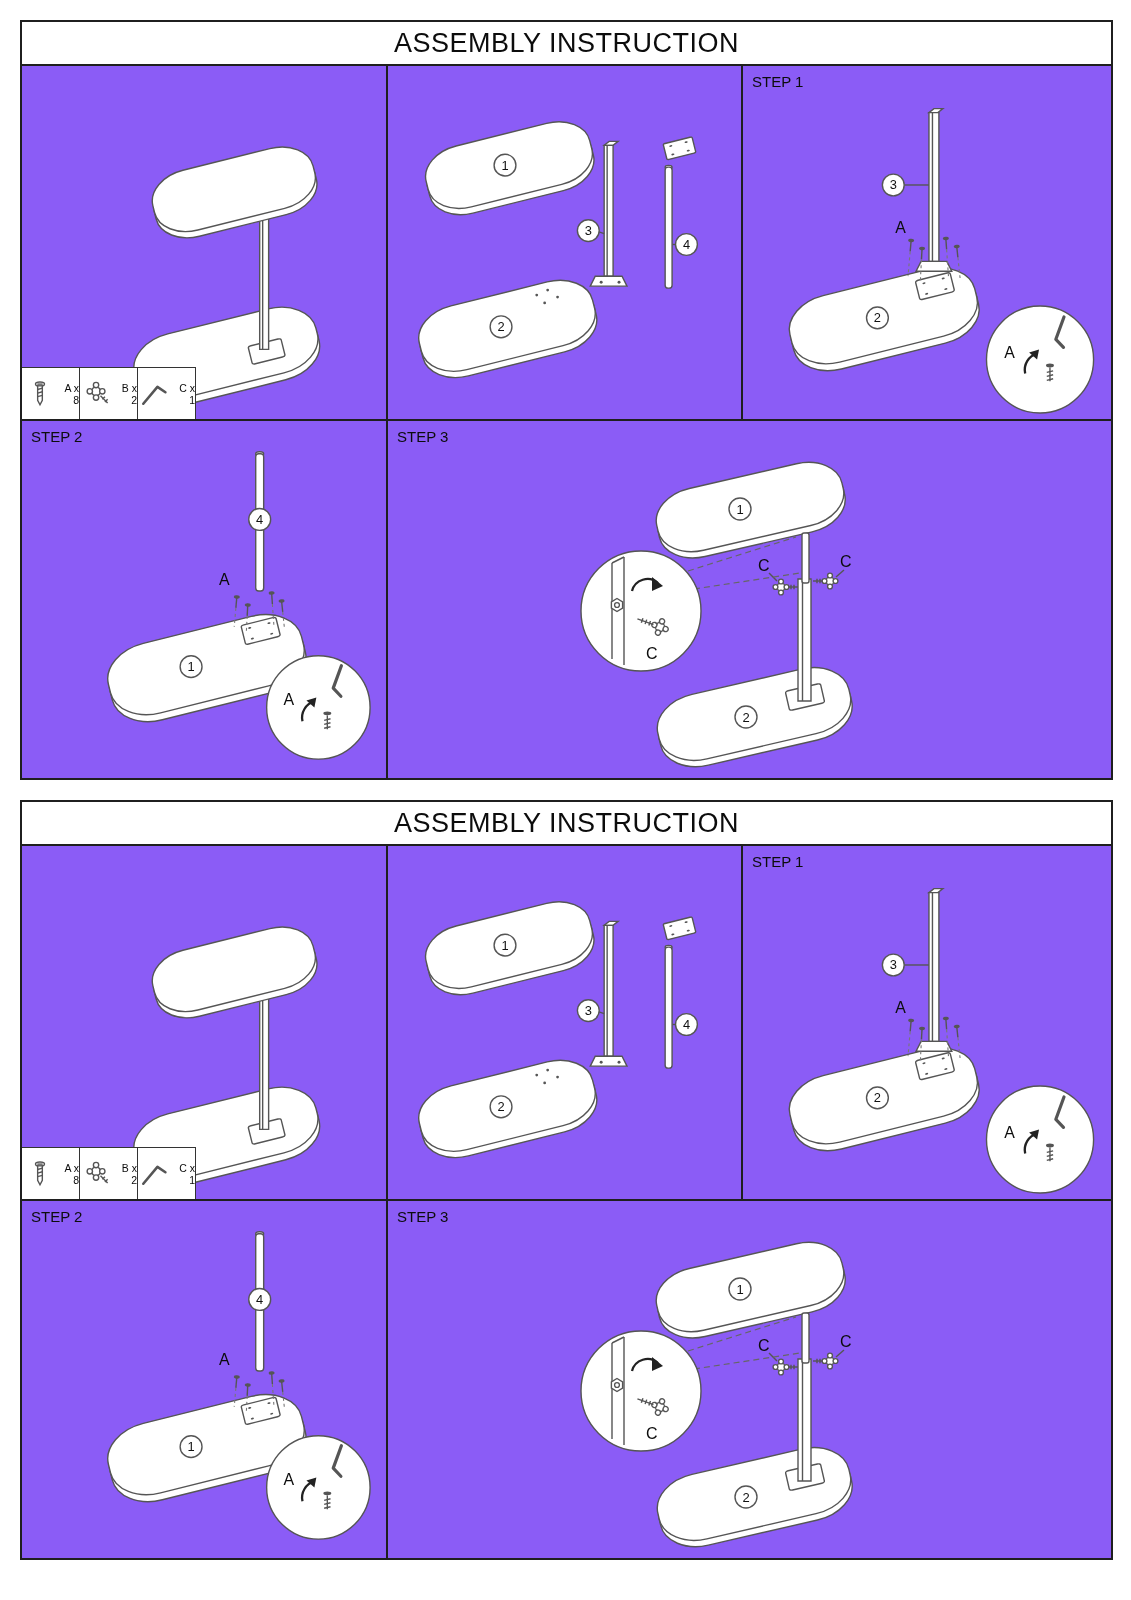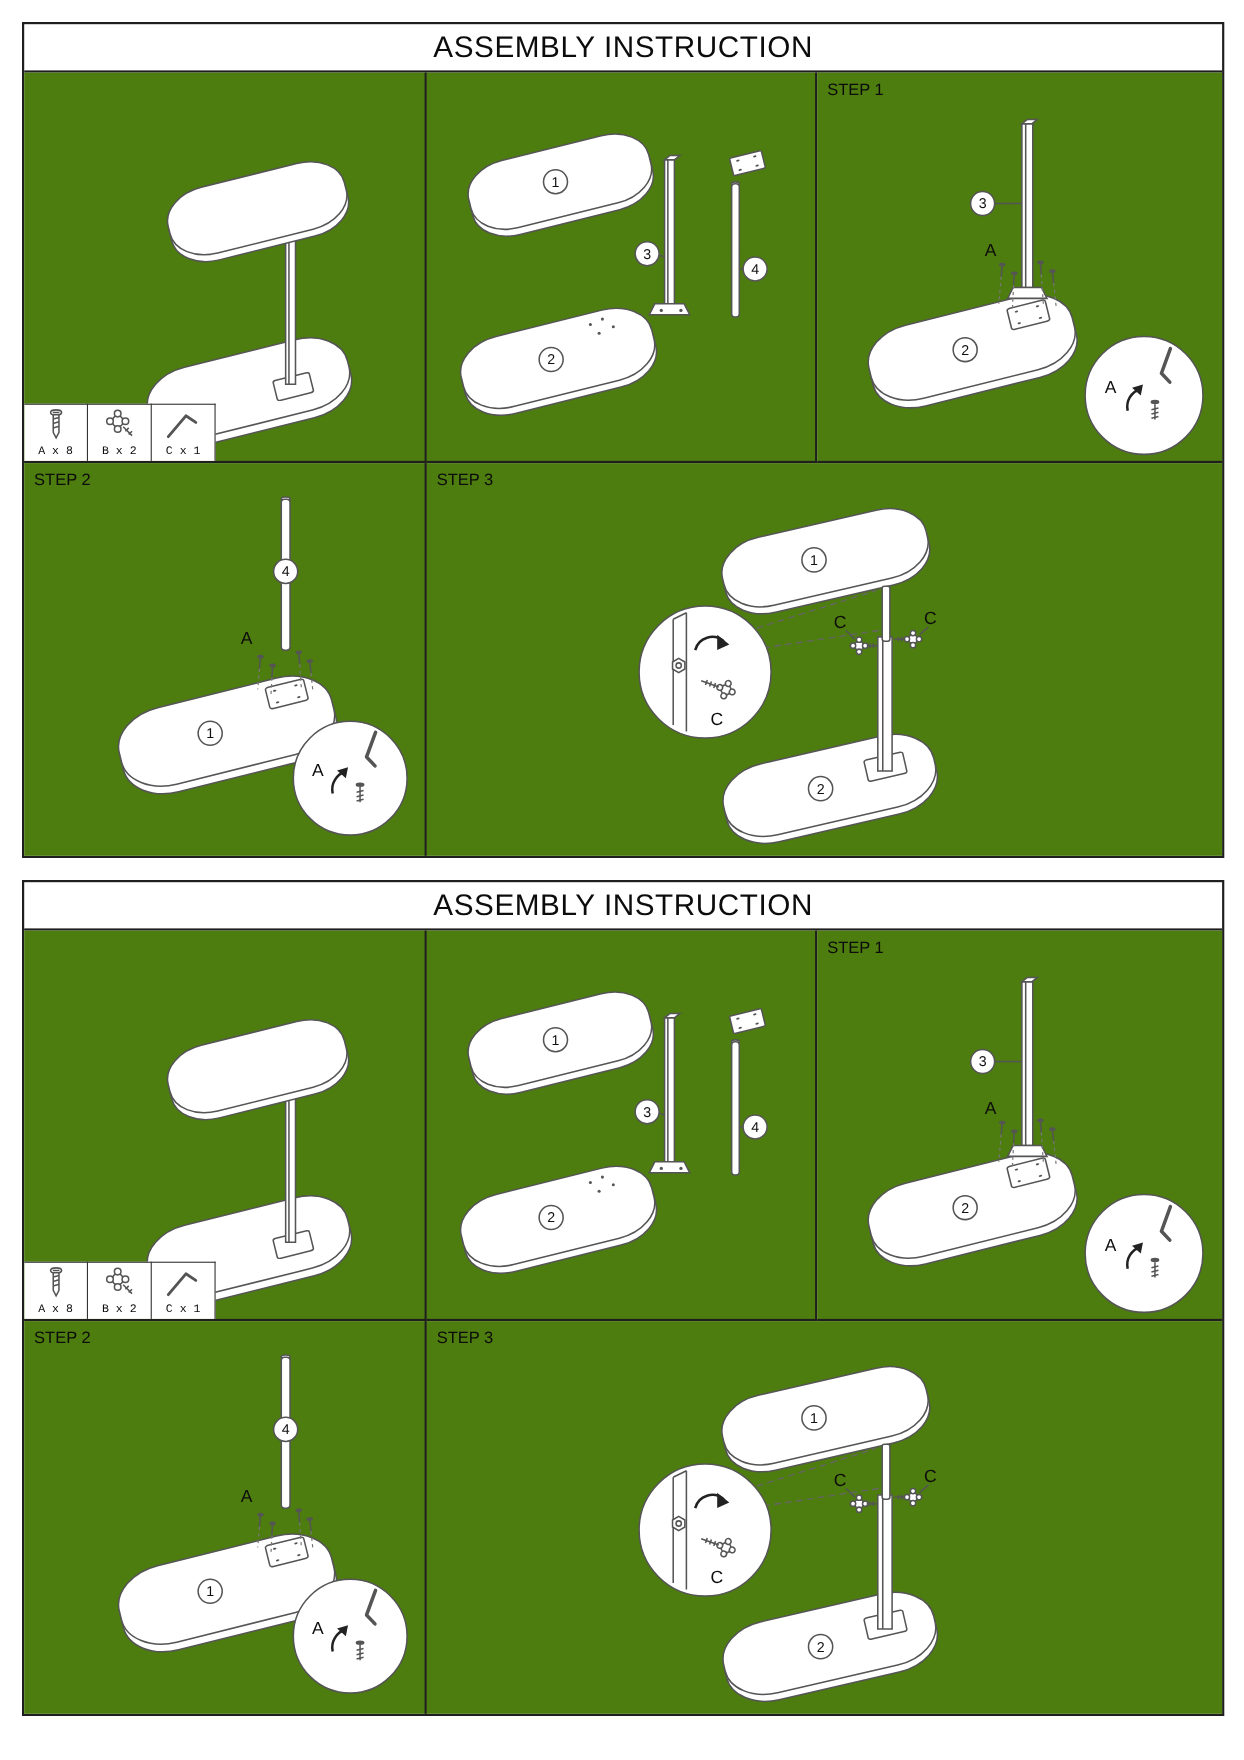--- a/index.html
+++ b/index.html
@@ -4,21 +4,21 @@
 <style>
   html,body{margin:0;padding:0;}
   body{
     width:1131px;height:1600px;background:#fff;position:relative;overflow:hidden;
     font-family:"Liberation Sans","DejaVu Sans",sans-serif;color:#111;
   }
   .sheet{width:1089px;margin:20px 16px 0 20px;border:2px solid #1f1f1f;background:#fff;}
   .title{height:42px;border-bottom:2px solid #1f1f1f;display:flex;align-items:center;justify-content:center;
          font-size:27px;letter-spacing:.5px;color:#0c0c0c;}
   .grid{display:grid;grid-template-columns:366px 355px 368px;grid-template-rows:355px 357px;}
-  .panel{position:relative;box-sizing:border-box;overflow:hidden;background:#4d7c0f;text-align:right;}
+  .panel{position:relative;box-sizing:border-box;overflow:hidden;background:#8b5cf6;text-align:right;}
   .p-product,.p-parts{border-right:2px solid #1f1f1f;border-bottom:2px solid #1f1f1f;}
   .p-step1{border-bottom:2px solid #1f1f1f;}
   .p-step2{border-right:2px solid #1f1f1f;grid-column:1;}
   .p-step3{grid-column:2/4;}
   .draw{position:absolute;left:0;top:0;width:100%;height:100%;}
   .step-lbl{position:absolute;top:7px;left:9px;font-size:15px;z-index:2;color:#0c0c0c;}
   svg rect,svg path,svg circle,svg ellipse,svg line,svg polygon{vector-effect:non-scaling-stroke;}
   .s{stroke:#555;fill:none;stroke-width:1.4px;}
   .sf{stroke:#555;fill:#fff;stroke-width:1.4px;}
   .dot{fill:#555;stroke:none;}
@@ -26,21 +26,21 @@
   .num{font-size:13px;fill:#111;text-anchor:middle;}
   .letter{font-size:16px;fill:#0c0c0c;}
   .dash{stroke:#777;stroke-width:1.1px;stroke-dasharray:3 3;fill:none;}
   .dash2{stroke:#666;stroke-width:1.2px;stroke-dasharray:6 4;fill:none;}
   .key{stroke:#555;stroke-width:3.2px;fill:none;stroke-linecap:round;stroke-linejoin:round;}
   .key2{stroke:#555;stroke-width:2.6px;fill:none;stroke-linecap:round;stroke-linejoin:round;}
   .arr{stroke:#222;stroke-width:2.3px;fill:none;}
   .arrh{fill:#222;stroke:none;}
   .hw{position:absolute;left:0;bottom:0;display:flex;z-index:2;background:#fff;}
   .hw-cell{width:58px;height:52px;border-top:1.5px solid #333;border-right:1.5px solid #333;box-sizing:border-box;
-           display:flex;flex-direction:column;align-items:center;justify-content:space-between;padding:3px 0 2px;font-family:Liberation Mono, monospace;}
+           display:flex;flex-direction:row;align-items:center;justify-content:space-between;padding:3px 0 2px;}
   .hw-lbl{font-size:10.5px;color:#0c0c0c;}
 </style>
 </head>
 <body>
 
 <div id="doc">
 <section class="sheet">
   <header class="title">
     <span>ASSEMBLY INSTRUCTION</span>
   </header>

